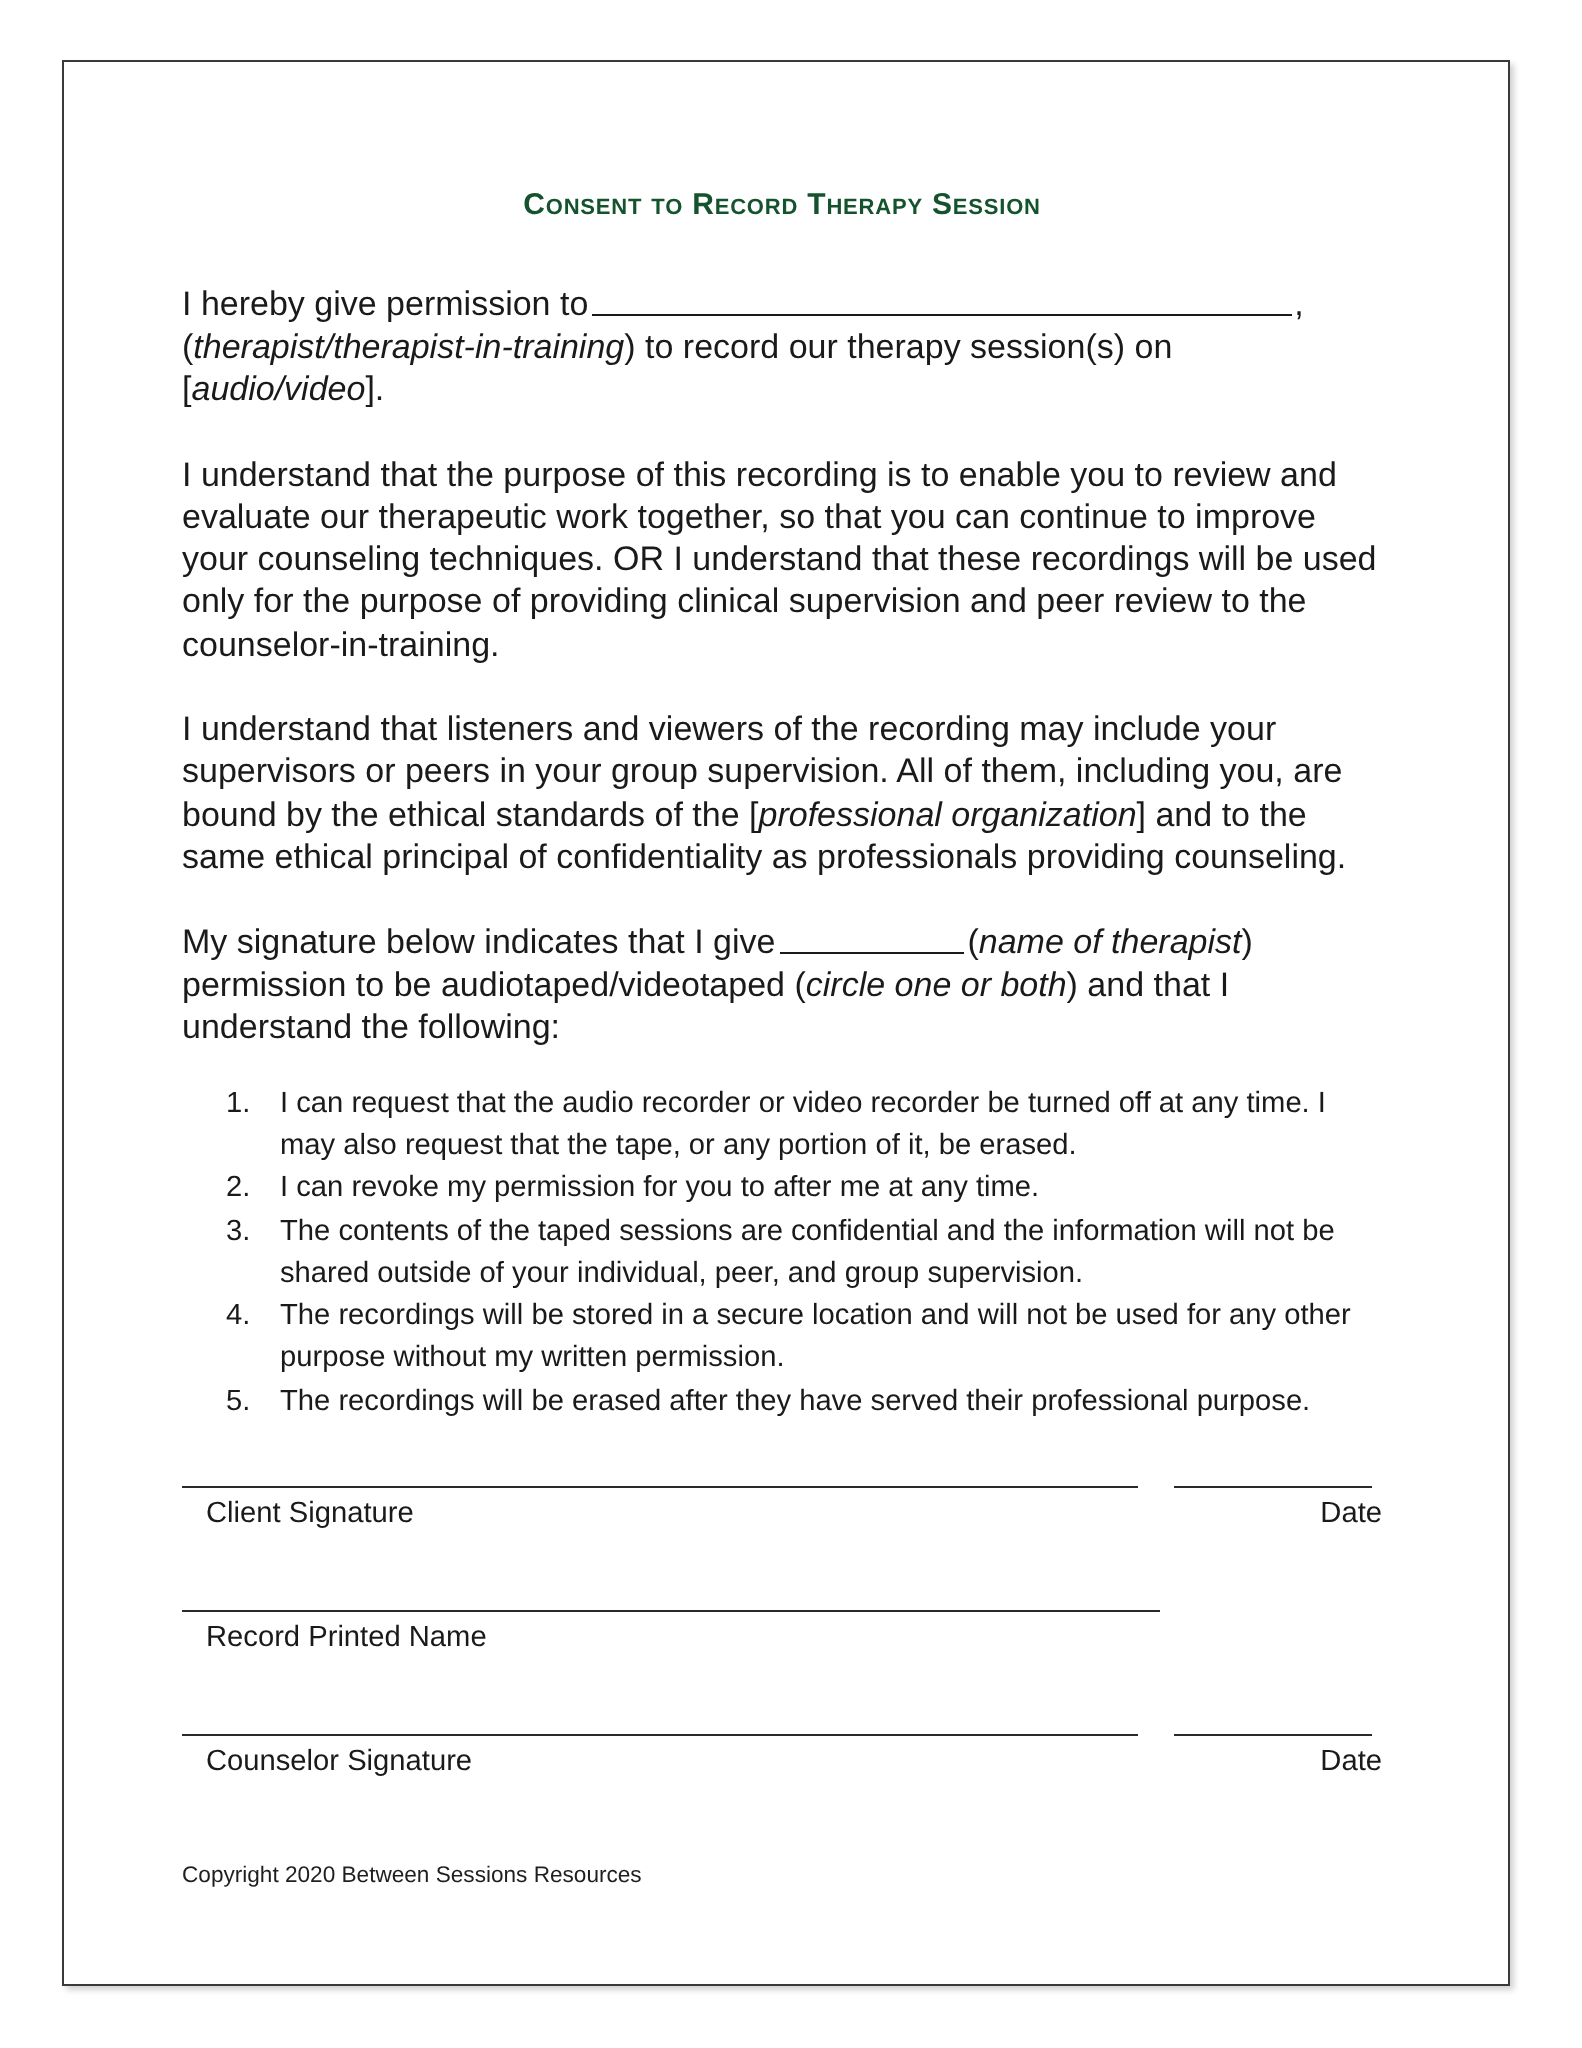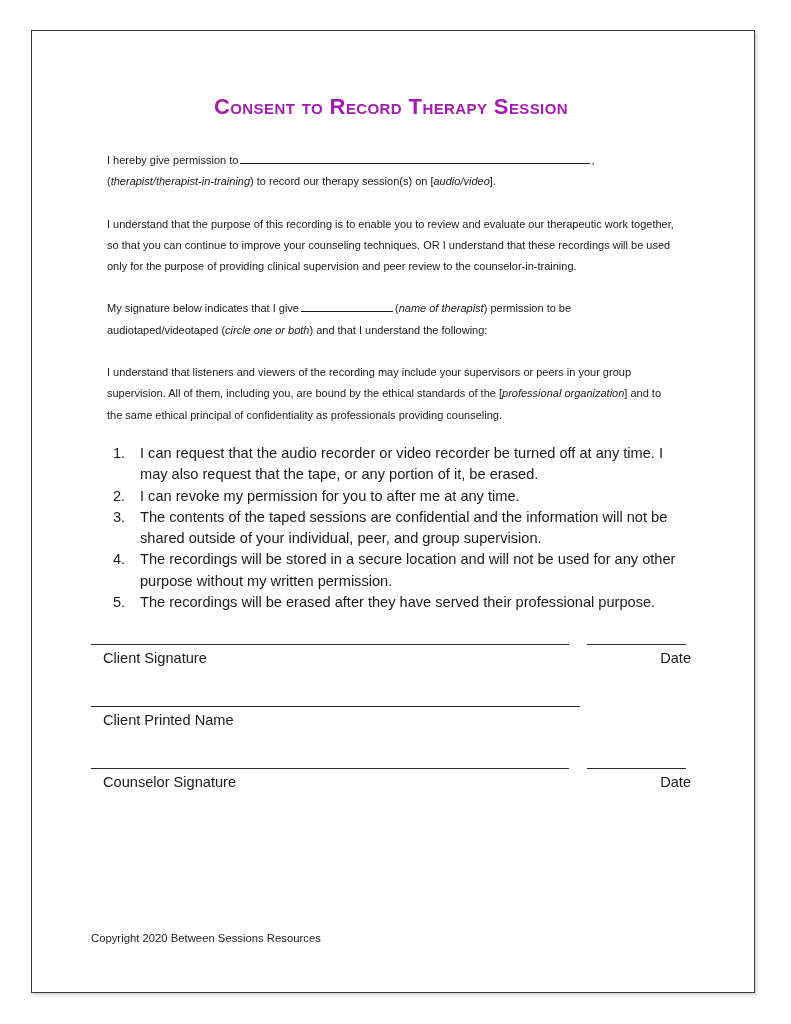--- a/index.html
+++ b/index.html
@@ -31,31 +31,31 @@
     position: absolute;
     left: 59px;
     top: 0;
     width: 600px;
   }
 
   .doc-title {
     text-align: center;
     font-weight: bold;
     font-variant: small-caps;
-    font-size: 22px;
+    font-size: 15px;
     letter-spacing: 0.4px;
     margin-top: 63px;
     margin-bottom: 0;
-    color: #a21caf;
+    color: #14532d;
   }
 
   .para {
-    font-size: 11px;
+    font-size: 17px;
     line-height: 21.3px;
-    margin: 16px;
+    margin: 0;
     color: #1a1a1a;
   }
 
   .para-gap-1 { margin-top: 30px; }
   .para-gap   { margin-top: 21px; }
 
   .it { font-style: italic; }
   .bd { font-weight: normal; }
 
   
@@ -145,25 +145,25 @@
     <p class="para para-gap-1">
       <span>I hereby give permission to</span><span class="blank-long"></span><span>,</span><br>
       <span>(</span><span class="it">therapist/therapist-in-training</span><span>)</span><span> to record our therapy session(s) on [</span><span class="it">audio/video</span><span>].</span>
     </p>
 
     <p class="para para-gap">
       <span>I understand that the purpose of this recording is to enable you to review and evaluate our therapeutic work together, so that you can continue to improve your counseling techniques. </span><span class="bd">OR</span><span> I understand that these recordings will be used only for the purpose of providing clinical supervision and peer review to the counselor-in-training.</span>
     </p>
 
     <p class="para para-gap">
+      <span>I understand that listeners and viewers of the recording may include your supervisors or peers in your group supervision. All of them, including you, are bound by the ethical standards of the [</span><span class="it">professional organization</span><span>] and to the same ethical principal of confidentiality as professionals providing counseling.</span>
+    </p>
+
+    <p class="para para-gap">
       <span>My signature below indicates that I give</span><span class="blank-short"></span><span>(</span><span class="it">name of therapist</span><span>)</span><span> permission to be audiotaped/videotaped (</span><span class="it">circle one or both</span><span>) and that I understand the following:</span>
-    </p>
-
-    <p class="para para-gap">
-      <span>I understand that listeners and viewers of the recording may include your supervisors or peers in your group supervision. All of them, including you, are bound by the ethical standards of the [</span><span class="it">professional organization</span><span>] and to the same ethical principal of confidentiality as professionals providing counseling.</span>
     </p>
 
     <ol class="num-list">
       <li>
         <span class="marker">1.</span>
         <span>I can request that the audio recorder or video recorder be turned off at any time. I may also request that the tape, or any portion of it, be erased.</span>
       </li>
       <li>
         <span class="marker">2.</span>
         <span>I can revoke my permission for you to after me at any time.</span>
@@ -191,21 +191,21 @@
         <div class="label-sig">Client Signature</div>
         <div class="label-date">Date</div>
       </div>
     </div>
 
     <div class="sig-block sig-gap-mid">
       <div class="sig-row">
         <div class="rule rule-name"></div>
       </div>
       <div class="label-row">
-        <div class="label-sig">Client Printed Name</div>
+        <div class="label-sig">Record Printed Name</div>
       </div>
     </div>
 
     <div class="sig-block sig-gap-mid">
       <div class="sig-row">
         <div class="rule rule-sig"></div>
         <div class="rule rule-date"></div>
       </div>
       <div class="label-row">
         <div class="label-sig">Counselor Signature</div>

